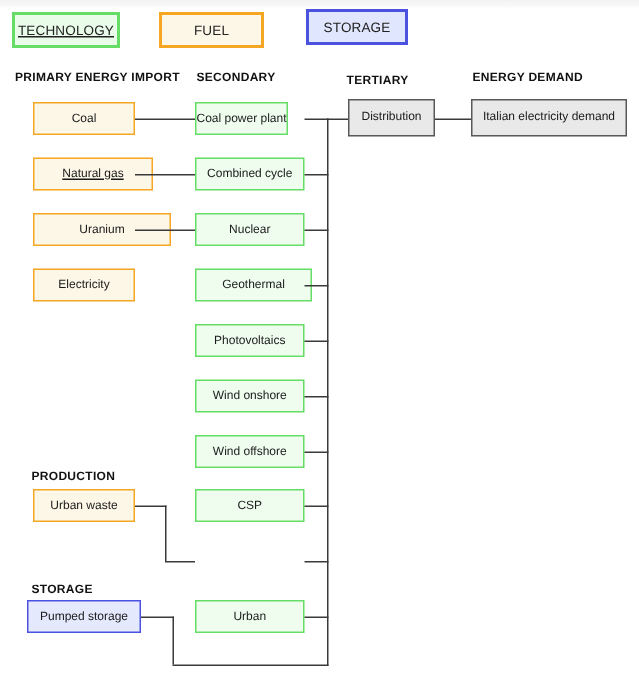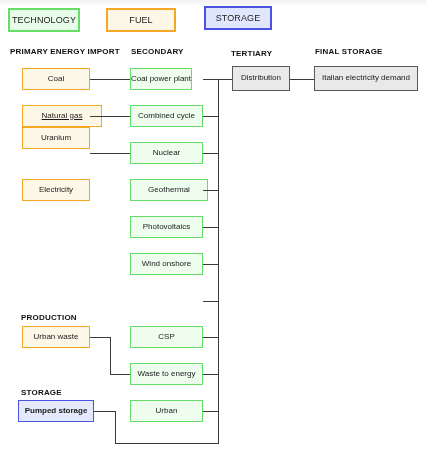--- a/index.html
+++ b/index.html
@@ -32,21 +32,21 @@
     height: 24px;
     border-width: 2px;
     border-style: solid;
     display: flex;
     align-items: center;
     justify-content: center;
     font-size: 9px;
     color: #222222;
     letter-spacing: 0.1px;
   }
-  .lg-tech { left: 8px;   top: 8px;  width: 72px; border-color: #66dd66; background: #e9fbe9; }
+  .lg-tech { left: 8px;   top: 8px;  width: 72px; border-color: #66dd66; background: #e9fbe9; text-decoration: underline; }
   .lg-fuel { left: 106px; top: 8px;  width: 70px; border-color: #f5a623; background: #fdf7e8; }
   .lg-stor { left: 204px; top: 6px;  width: 68px; border-color: #4c52e0; background: #e0e6fd; }
 
   
   .col-head {
     position: absolute;
     font-size: 8px;
     font-weight: bold;
     color: #111111;
     letter-spacing: 0.2px;
@@ -86,21 +86,20 @@
     border: 1.5px solid #f5a623;
     background: #fdf7e8;
   }
   .node.tech {
     border: 1.5px solid #66dd66;
     background: #effdef;
   }
   .node.storage {
     border: 1.5px solid #4c52e0;
     background: #e4e9fd;
-    font-weight: bold;
   }
   .node.gray {
     border: 1.5px solid #595959;
     background: #e9e9e9;
   }
 
   
   .wire {
     position: absolute;
     background: #3a3a3a;
@@ -121,32 +120,32 @@
   <div class="legend-box lg-fuel">
     <span>FUEL</span>
   </div>
   <div class="legend-box lg-stor">
     <span>STORAGE</span>
   </div>
 
   <div class="col-head ch-primary">PRIMARY ENERGY IMPORT</div>
   <div class="col-head ch-secondary">SECONDARY</div>
   <div class="col-head ch-tertiary">TERTIARY</div>
-  <div class="col-head ch-demand">FINAL STORAGE</div>
+  <div class="col-head ch-demand">ENERGY DEMAND</div>
 
   <div class="sec-head sh-production">PRODUCTION</div>
   <div class="sec-head sh-storage">STORAGE</div>
 
   <div class="node fuel" style="left:22px; top:68px; width:68px; height:22px;">
     <span>Coal</span>
   </div>
   <div class="node fuel" style="left:22px; top:105px; width:80px; height:22px;text-decoration:underline;">
     <span>Natural gas</span>
   </div>
-  <div class="node fuel" style="left:22px; top:127px; width:68px; height:22px;">
+  <div class="node fuel" style="left:22px; top:142px; width:92px; height:22px;">
     <span>Uranium</span>
   </div>
   <div class="node fuel" style="left:22px; top:179px; width:68px; height:22px;">
     <span>Electricity</span>
   </div>
 
   <div class="node fuel" style="left:22px; top:326px; width:68px; height:22px;justify-content:center;">
     <span>Urban waste</span>
   </div>
 
@@ -165,25 +164,25 @@
   </div>
   <div class="node tech" style="left:130px; top:179px; width:78px; height:22px;">
     <span>Geothermal</span>
   </div>
   <div class="node tech" style="left:130px; top:216px; width:73px; height:22px;">
     <span>Photovoltaics</span>
   </div>
   <div class="node tech" style="left:130px; top:253px; width:73px; height:22px;">
     <span>Wind onshore</span>
   </div>
+  <div class="node tech" style="left:130px; top:290px; width:73px; height:22px;">
+    <span>Wind offshore</span>
+  </div>
   <div class="node tech" style="left:130px; top:326px; width:73px; height:22px;">
     <span>CSP</span>
-  </div>
-  <div class="node tech" style="left:130px; top:363px; width:73px; height:22px;">
-    <span>Waste to energy</span>
   </div>
   <div class="node tech" style="left:130px; top:400px; width:73px; height:22px;">
     <span>Urban</span>
   </div>
 
   <div class="node gray" style="left:232px; top:66px; width:58px; height:25px;">
     <span>Distribution</span>
   </div>
 
   <div class="node gray" style="left:314px; top:66px; width:104px; height:25px;">

